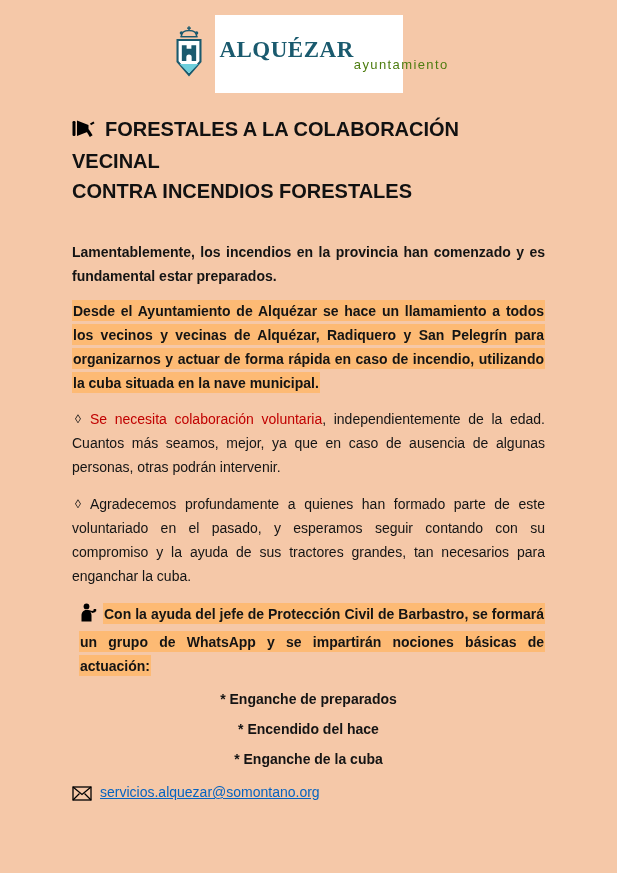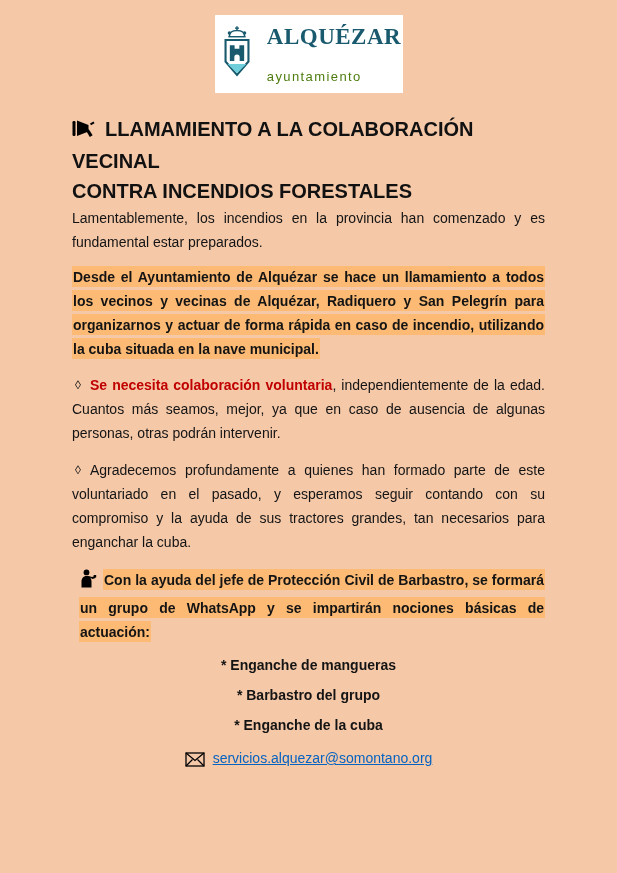--- a/index.html
+++ b/index.html
@@ -11,21 +11,21 @@
     color: #141414;
     overflow: hidden;
   }
   .logo-box {
     width: 188px; height: 78px;
     margin: 15px auto 0;
     background: #ffffff;
     display: flex; align-items: center; justify-content: center;
     gap: 9px;
   }
-  .logo-text { display: flex; flex-direction: column; }
+  .logo-text { display: flex; }
   .wordmark {
     font-family: "Liberation Serif", serif;
     font-size: 23px; font-weight: 600; color: #1a5a6e;
     letter-spacing: 0.5px; line-height: 1.1;
   }
   .logo-sub {
     font-size: 13px; color: #4d7c0f; letter-spacing: 1.4px;
     margin-top: 20px;
   }
   .content { margin: 0 72px; width: 473px; }
@@ -33,41 +33,41 @@
     margin-top: 21px;
     font-size: 20px; font-weight: bold; line-height: 30px;
     color: #111;
   }
   .title-line1 { display: inline; }
   .icon { display: inline-block; vertical-align: -3px; }
   .mega-icon { margin-right: 9px; vertical-align: -2px; }
   p.body {
     font-size: 14px; line-height: 24px; text-align: justify;
   }
-  .intro { font-weight: normal; }
+  .intro { margin-top: 34px; font-weight: bold; }
   .hl {
     background: #fdba74;
     padding: 2.5px 1px;
     -webkit-box-decoration-break: clone;
     box-decoration-break: clone;
   }
   .callout { margin-top: 10px; font-weight: bold; }
   .bullet-p { margin-top: 13px; }
   .diamond { font-size: 12px; margin: 0 9px 0 3px; vertical-align: 1px; }
-  .red-lead { color: #c00000; font-weight: bold; }
+  .red-lead { color: #c00000; font-weight: normal; }
   .whatsapp { margin-top: 13px; font-weight: bold; margin-left: 7px; }
   .person-icon { margin-right: 6px; vertical-align: -4px; }
   .training-item {
     text-align: center; font-weight: bold; font-size: 14px;
     margin-top: 14px; line-height: 16px;
   }
   .training-list { margin-top: 12px; }
   .contact-p { margin-top: 16px; }
   .env-arrow-icon { margin-right: 7px; vertical-align: -3px; }
-  .email-line { margin-top: 14px; font-size: 14px; line-height: 22px; text-align: center; }
+  .email-line { margin-top: 14px; font-size: 14px; line-height: 22px; }
   .env-icon { margin-right: 8px; vertical-align: -4px; }
   .email-link { color: #0563c1; text-decoration: underline; cursor: pointer; }
 </style>
 </head>
 <body>
 
 <div class="logo-box">
   <span class="icon">
     <svg width="42" height="56" viewBox="0 0 44 56">
 
@@ -97,43 +97,43 @@
 <div class="content">
 
   <h1 class="title">
     <span class="icon mega-icon">
       <svg width="24" height="19" viewBox="0 0 24 19">
         <rect x="0.5" y="2" width="3" height="15" rx="1.2" fill="#000"></rect>
         <path d="M5,1.5 L16.5,6 L16.5,12.5 L5,17 Z" fill="#000"></path>
         <path d="M14,11.5 L17.8,18 L20.6,16.3 L16.8,10.2 Z" fill="#000"></path>
         <path d="M18,4.5 L21.5,2.5 L22.5,4.2 L19,6.2 Z" fill="#000"></path>
       </svg>
-    </span><span class="title-line1">LLAMAMIENTO A LA COLABORACIÓN VECINAL</span><br>
+    </span><span class="title-line1">FORESTALES A LA COLABORACIÓN VECINAL</span><br>
     <span>CONTRA INCENDIOS FORESTALES</span>
   </h1>
 
   <p class="body intro">Lamentablemente, los incendios en la provincia han comenzado y es fundamental estar preparados.</p>
 
   <p class="body callout"><span class="hl">Desde el Ayuntamiento de Alquézar se hace un llamamiento a todos los vecinos y vecinas de Alquézar, Radiquero y San Pelegrín para organizarnos y actuar de forma rápida en caso de incendio, utilizando la cuba situada en la nave municipal.</span></p>
 
   <p class="body bullet-p"><span class="diamond">◊</span><span class="red-lead">Se necesita colaboración voluntaria</span><span>, independientemente de la edad. Cuantos más seamos, mejor, ya que en caso de ausencia de algunas personas, otras podrán intervenir.</span></p>
 
   <p class="body bullet-p"><span class="diamond">◊</span><span>Agradecemos profundamente a quienes han formado parte de este voluntariado en el pasado, y esperamos seguir contando con su compromiso y la ayuda de sus tractores grandes, tan necesarios para enganchar la cuba.</span></p>
 
   <p class="body whatsapp"><span class="icon person-icon">
       <svg width="18" height="19" viewBox="0 0 18 19">
         <circle cx="7.5" cy="3.4" r="2.9" fill="#000"></circle>
         <path d="M7.5,7 C4.2,7 2.5,9.5 2.5,12.5 L2.5,18.5 L12.5,18.5 L12.5,12.5 C12.5,10.8 12,9.4 11,8.4 L13.5,10 L16.5,9 L15.8,7.2 L13,8 L10.5,7.3 C9.7,7.1 8.7,7 7.5,7 Z" fill="#000"></path>
         <rect x="14.6" y="6" width="2.6" height="2.6" rx="0.5" fill="#000"></rect>
       </svg>
     </span><span class="hl">Con la ayuda del jefe de Protección Civil de Barbastro, se formará un grupo de WhatsApp y se impartirán nociones básicas de actuación:</span></p>
 
   <div class="training-list">
-    <div class="training-item">* Enganche de mangueras</div>
-    <div class="training-item">* Barbastro del grupo</div>
+    <div class="training-item">* Enganche de preparados</div>
+    <div class="training-item">* Encendido del hace</div>
     <div class="training-item">* Enganche de la cuba</div>
   </div>
 
 
   <div class="email-line">
     <span class="icon env-icon">
       <svg width="20" height="15" viewBox="0 0 20 15">
         <g stroke="#000" stroke-width="1.3" fill="none">
           <rect x="1" y="1" width="18" height="13"></rect>
           <path d="M1,1 L10,8.5 L19,1"></path>

